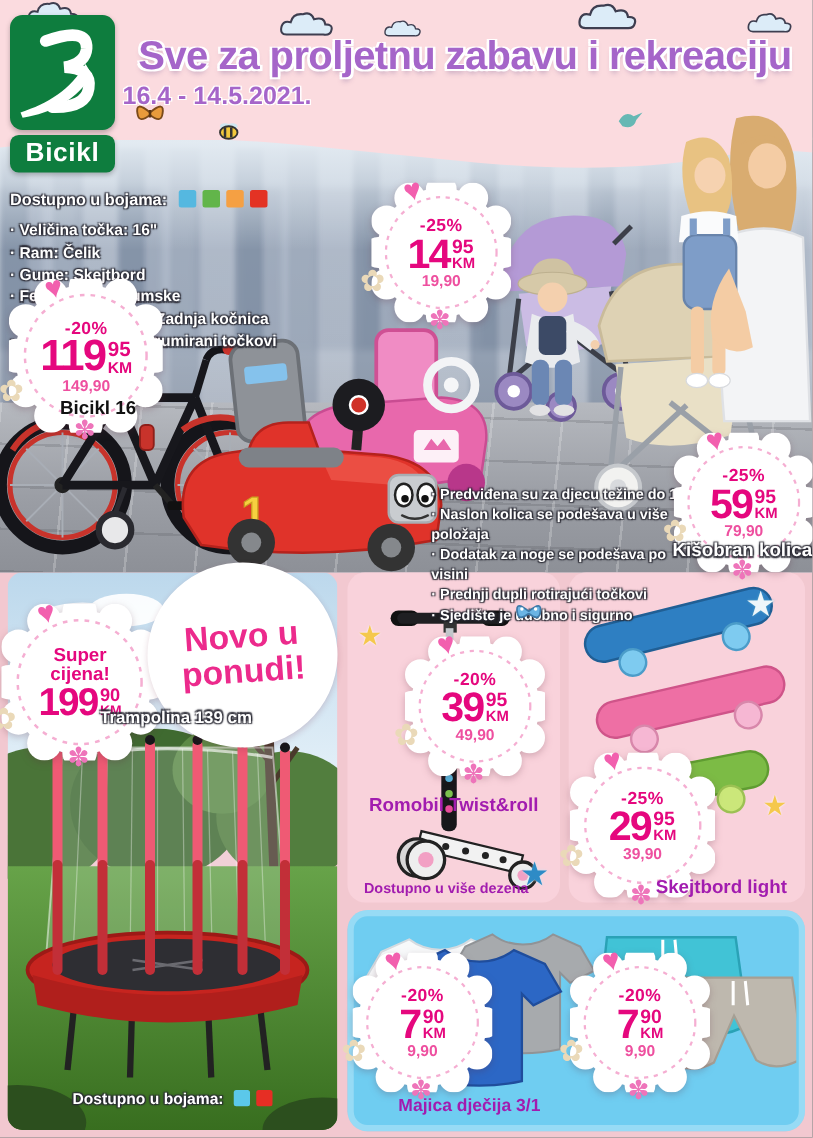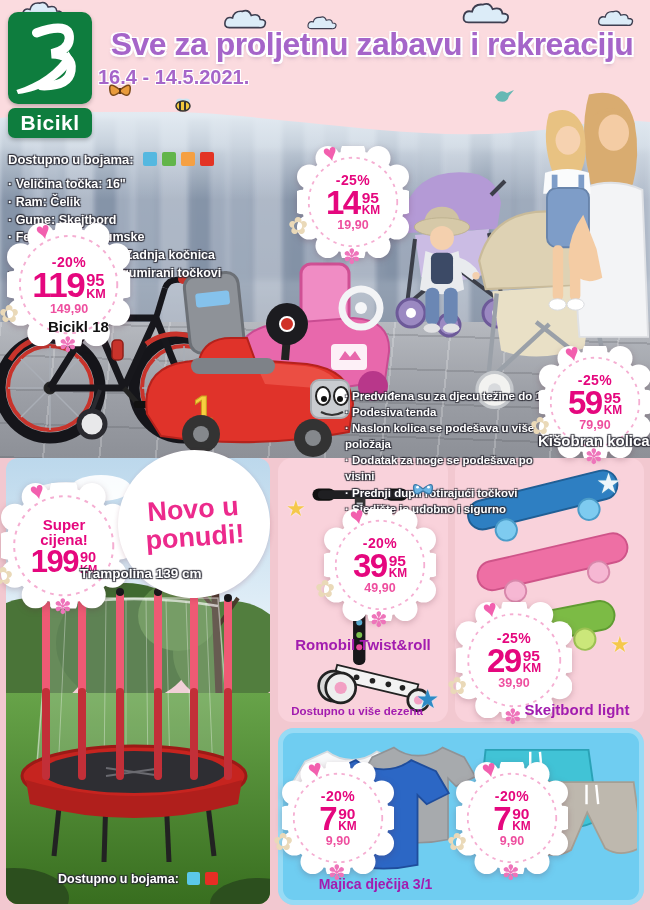--- a/index.html
+++ b/index.html
@@ -336,21 +336,21 @@
     <div class="b-disc">-20%</div>
     <div class="b-price">
       <span class="b-int">119</span>
       <span class="b-col">
         <span class="b-dec">95</span>
         <span class="b-cur">KM</span>
       </span>
     </div>
     <div class="b-old">149,90</div>
   </div>
-  <div class="abs lbl-black" style="left:48px;top:318px;font-size:15px;z-index:9">Bicikl 18</div>
+  <div class="abs lbl-black" style="left:48px;top:318px;font-size:15px;z-index:9">Bicikl 16</div>
 
   <div class="badge" style="left:303px;top:152px;width:100px;height:100px;--fs:33px">
     <svg class="scallop" viewBox="0 0 100 100">
         <use href="#scallop-badge"></use>
       </svg>
     <span class="dh">♥</span>
     <span class="df">✿</span>
     <span class="db">✽</span>
     <div class="b-disc">-25%</div>
     <div class="b-price">
@@ -375,21 +375,20 @@
       <span class="b-int">59</span>
       <span class="b-col">
         <span class="b-dec">95</span>
         <span class="b-cur">KM</span>
       </span>
     </div>
     <div class="b-old">79,90</div>
   </div>
   <ul class="blist flist outline-white abs" style="left:345px;top:388px;width:220px;z-index:7">
     <li>Predviđena su za djecu težine do 15 kg</li>
-    <li>Podesiva tenda</li>
     <li>Naslon kolica se podešava u više položaja</li>
     <li>Dodatak za noge se podešava po visini</li>
     <li>Prednji dupli rotirajući točkovi</li>
     <li>Sjedište je udobno i sigurno</li>
   </ul>
   <div class="abs outline-white" style="left:538px;top:432px;font-size:15px;font-weight:800;z-index:9">Kišobran kolica</div>
 
   <div class="tramp-panel">
     <svg width="264" height="446" viewBox="0 0 264 446">
       <defs>

